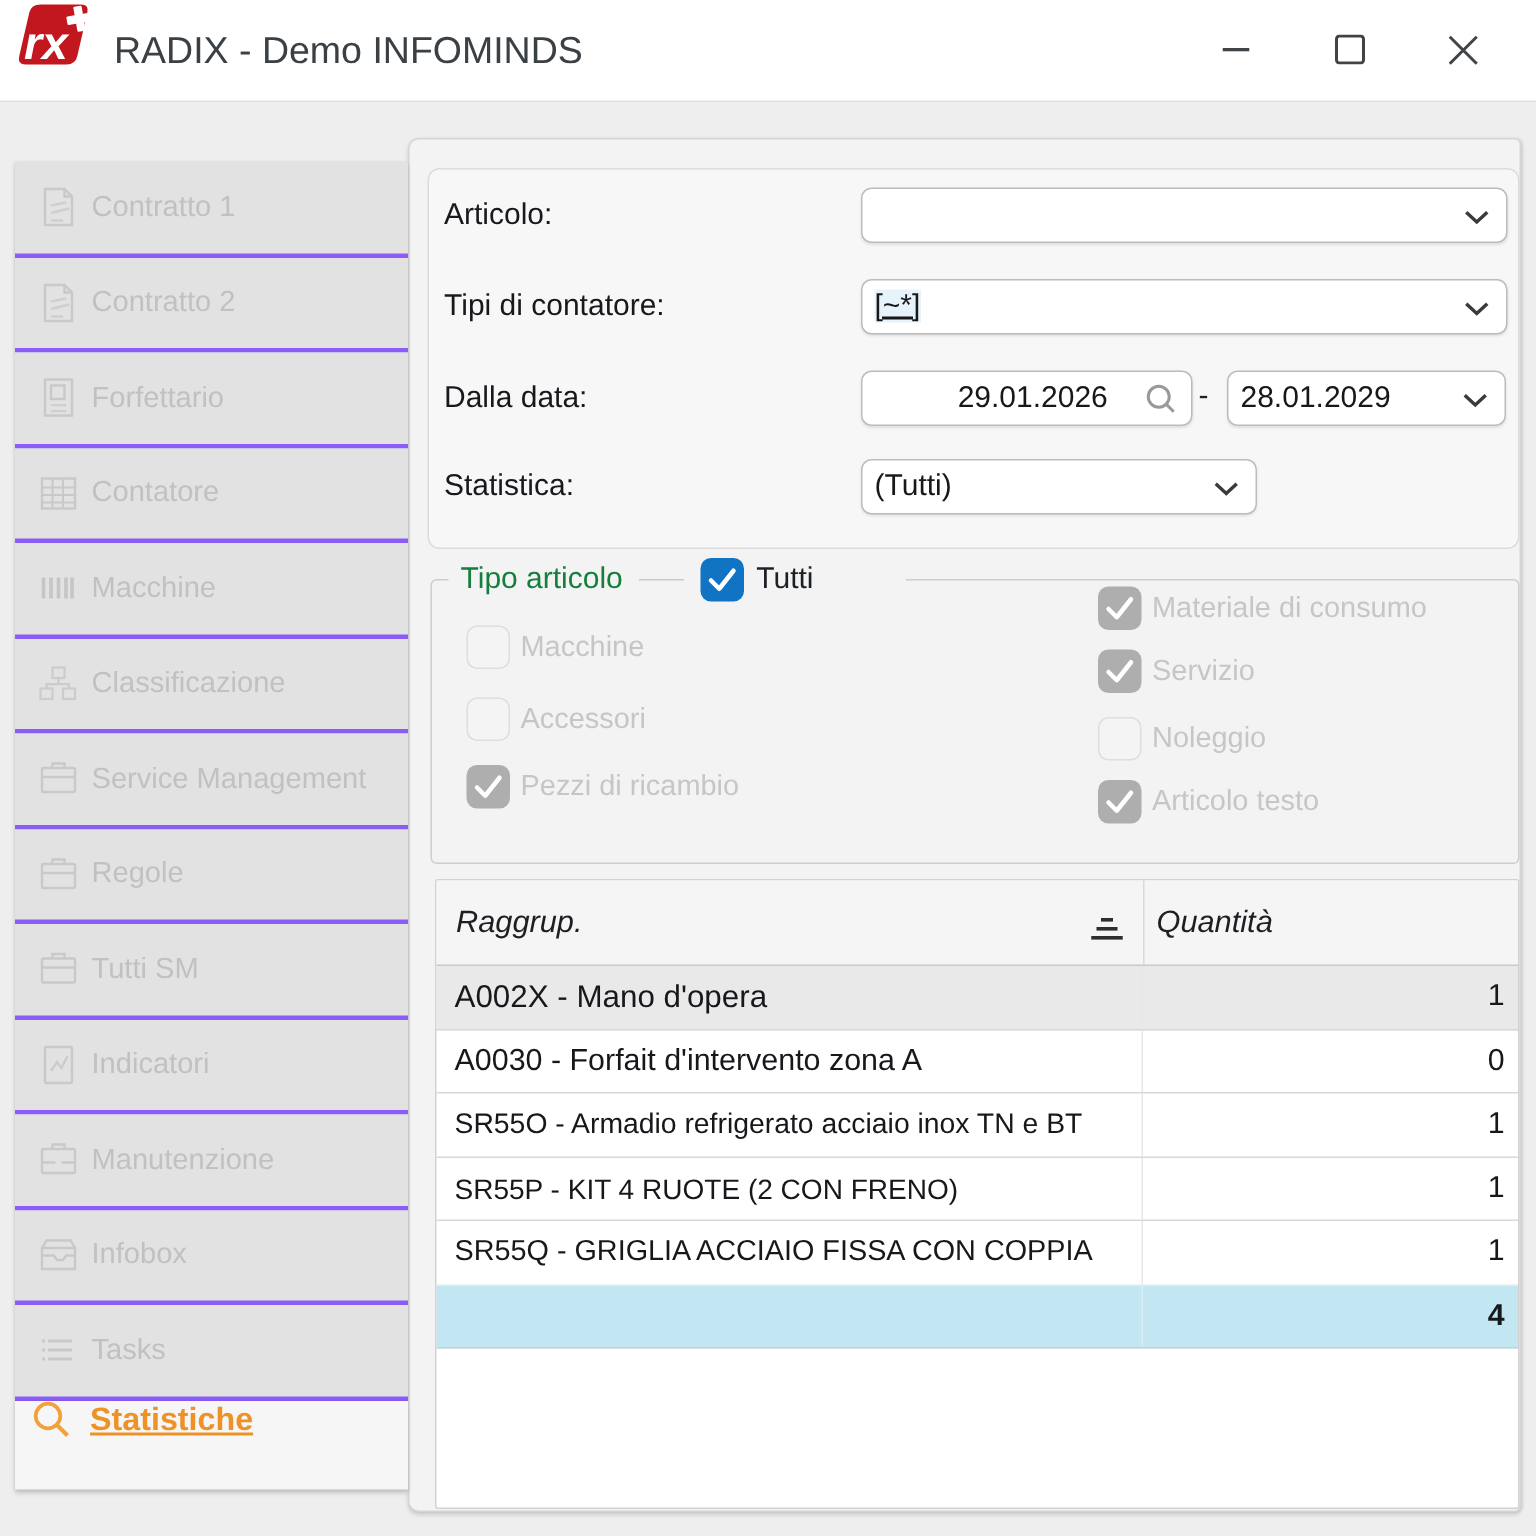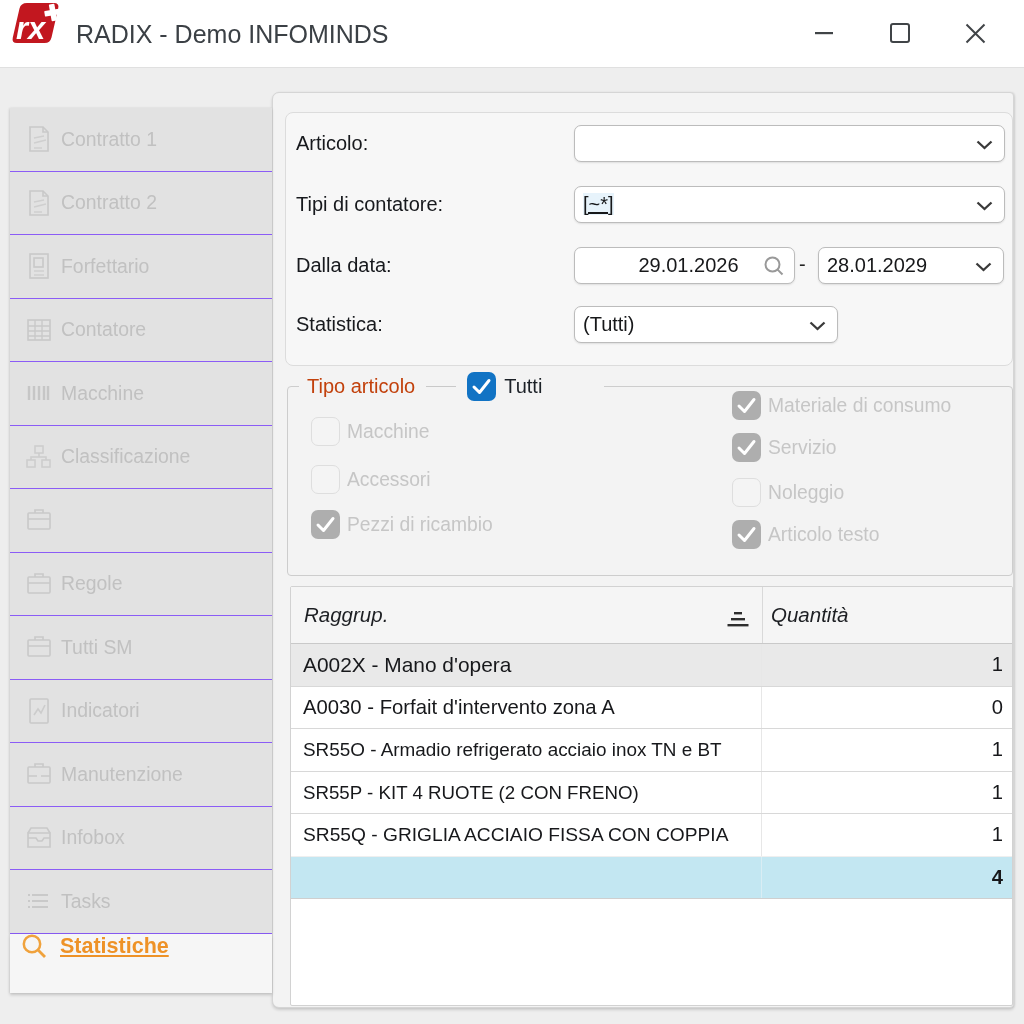--- a/index.html
+++ b/index.html
@@ -7,40 +7,40 @@
 body { background:#eeeeee; font-family:"Liberation Sans", sans-serif; position:relative; }
 .abs { position:absolute; }
 
 
 #titlebar { left:0; top:0; width:1024px; height:68px; background:#ffffff; border-bottom:1px solid #e0e0e0; }
 #logo { left:10px; top:1px; width:47px; height:42px; }
 #title { left:76px; top:0; height:68px; line-height:68px; font-size:25px; color:#3b4045; }
 
 
 #sidebar { left:10px; top:108px; width:262px; box-shadow:0 1px 3px rgba(0,0,0,0.14), -1px 0 2px rgba(0,0,0,0.06); }
-.tab { height:63.5px; background:#e2e2e2; border-bottom:1px solid #8b5cf6; display:flex; align-items:center; }
+.tab { height:63.5px; background:#e2e2e2; border-bottom:3px solid #8b5cf6; display:flex; align-items:center; }
 .tab .ticon { margin-left:15px; width:28px; height:30px; flex:none; }
 .tab .tlabel { margin-left:8px; font-size:19.4px; color:#c1c1c1; }
 #stat-tab { left:10px; top:933.5px; width:262px; height:59.5px; background:#f6f6f6; box-shadow:0 2px 3px rgba(0,0,0,0.18), -1px 0 2px rgba(0,0,0,0.06); display:flex; align-items:flex-start; }
 #stat-tab .tlabel { margin-left:12px; font-size:21.5px; color:#ee9227; font-weight:bold; text-decoration:underline; }
 #stat-tab svg { margin-left:12px; }
 
 
 #panel { left:272px; top:92px; width:742px; height:916px; background:#f3f3f3; border:1px solid #d5d5d5; border-radius:7px 4px 4px 7px; box-shadow:0 2px 3px rgba(0,0,0,0.14), 1px 0 2px rgba(0,0,0,0.08); }
 
 
 #formbox { left:285px; top:112px; width:728px; height:254px; background:#f7f7f7; border:1px solid #dcdcdc; border-radius:8px; }
 .flabel { left:296px; font-size:20px; color:#17191d; height:37px; line-height:37px; }
 .input { background:#ffffff; border:1px solid #bcbcbc; border-radius:7px; height:37px; box-shadow:0 1px 2px rgba(0,0,0,0.10); font-size:20px; color:#17181a; line-height:35px; padding-left:8px; white-space:nowrap; }
 .chev { position:absolute; right:11px; top:14px; }
 
 
 #groupbox { left:287px; top:386px; width:726px; height:190px; border:1px solid #cdcdcd; border-radius:4px; }
 #legend { left:299px; top:371.5px; height:29px; background:#f3f3f3; padding:0 62px 0 8px; display:flex; align-items:center; }
-#legend .gt { font-size:20px; color:#c2410c; }
+#legend .gt { font-size:20px; color:#15803d; }
 #legend .dash { width:30px; height:1px; background:#c9c9c9; margin:0 11px; }
 .cb { width:29px; height:29px; border-radius:7px; flex:none; }
 .cb-blue { background:#1173c4; }
 .cb-gray { background:#aeaeae; }
 .cb-off { background:#f4f4f4; border:1px solid #dedede; }
 .cbrow { position:absolute; display:flex; align-items:center; }
 .cbrow .cl { margin-left:7px; font-size:19.3px; color:#c6c6c6; }
 #legend .tutti { margin-left:8px; font-size:20px; color:#1c2127; }
 
 
@@ -122,20 +122,21 @@
         <rect x="17" y="18" width="8" height="7" fill="none" stroke="#cccccc" stroke-width="1.5"></rect>
         <path d="M14 11 v4 M6 18 v-3 h15 v3" fill="none" stroke="#cccccc" stroke-width="1.5"></path>
       </svg>
       <div class="tlabel">Classificazione</div>
     </div>
   <div class="tab">
       <svg class="ticon" viewBox="0 0 28 30">
         <rect x="3" y="8" width="22" height="16" rx="1" fill="none" stroke="#c9c9c9" stroke-width="1.6"></rect>
         <path d="M3 14 h22 M10 8 v-3 h8 v3" fill="none" stroke="#c9c9c9" stroke-width="1.6"></path>
       </svg>
+      <div class="tlabel">Service Management</div>
     </div>
   <div class="tab">
       <svg class="ticon" viewBox="0 0 28 30">
         <rect x="3" y="8" width="22" height="16" rx="1" fill="none" stroke="#c9c9c9" stroke-width="1.6"></rect>
         <path d="M3 14 h22 M10 8 v-3 h8 v3" fill="none" stroke="#c9c9c9" stroke-width="1.6"></path>
       </svg>
       <div class="tlabel">Regole</div>
     </div>
   <div class="tab">
       <svg class="ticon" viewBox="0 0 28 30">

